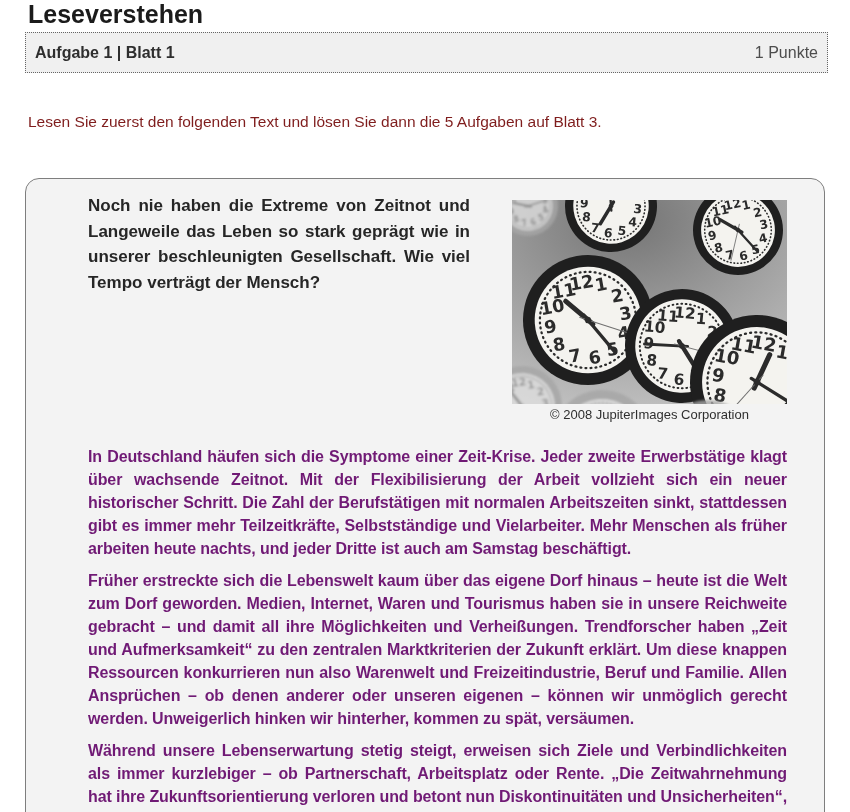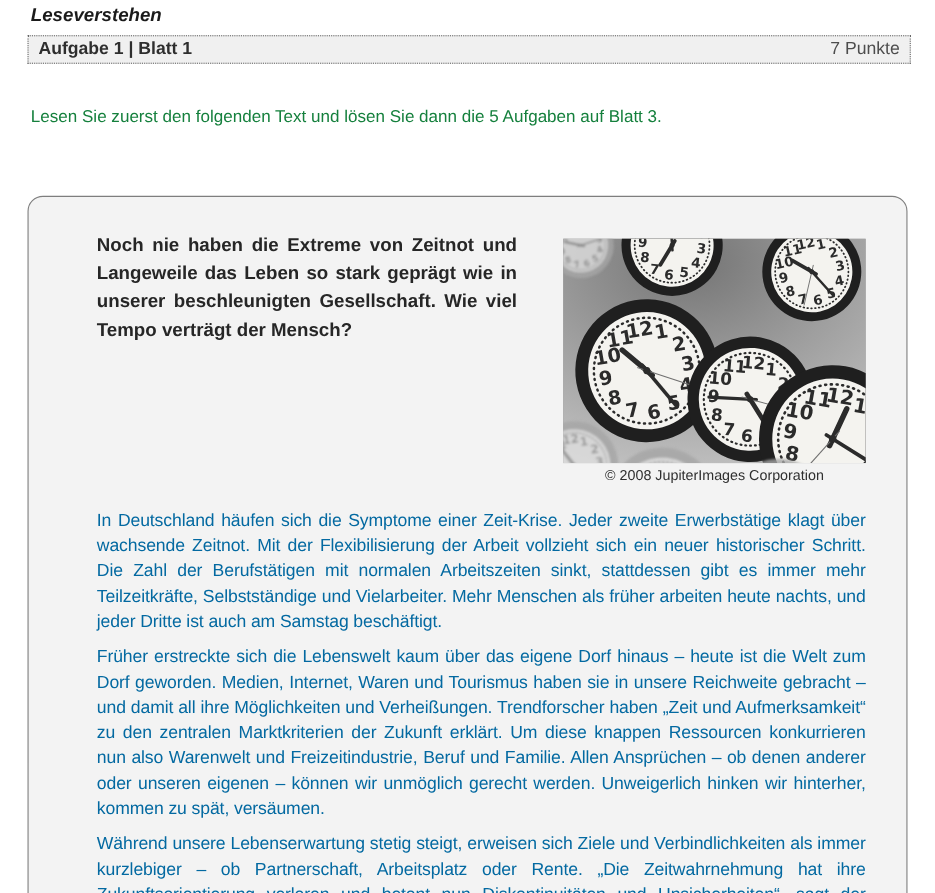--- a/index.html
+++ b/index.html
@@ -5,42 +5,41 @@
   * { margin: 0; padding: 0; box-sizing: border-box; }
   html, body {
     width: 850px; height: 812px;
     background: #ffffff;
     overflow: hidden;
     font-family: "Liberation Sans", "DejaVu Sans", sans-serif;
     position: relative;
   }
   .section-title {
     margin: 1px 0 0 28px;
-    font-size: 17px;
+    font-size: 25px;
     font-weight: bold;
     color: #1b1b1b;
     line-height: 26px;
-    font-style: italic;
   }
   .task-bar {
     margin: 5px 22px 0 25px;
-    height: 26px;
+    height: 41px;
     background: #f0f0f0;
     border: 1px dotted #666;
     display: flex;
     align-items: center;
     justify-content: space-between;
     padding: 0 9px;
   }
   .task-label { font-size: 16px; font-weight: bold; color: #2e2e2e; }
   .points-label { font-size: 16px; color: #4d4d4d; }
   .instruction {
     margin: 40px 0 0 28px;
     font-size: 15.5px;
-    color: #15803d;
+    color: #7f1d1d;
   }
   .article-card {
     position: absolute;
     left: 25px; top: 178px;
     width: 800px; height: 700px;
     background: #f3f3f3;
     border: 1.5px solid #7e7e7e;
     border-radius: 14px;
     padding: 0 37px 0 62px;
   }
@@ -49,21 +48,21 @@
   .article-title {
     padding-top: 26px;
     font-size: 35px;
     font-weight: bold;
     color: #1f1f1f;
     word-spacing: 5px;
     letter-spacing: 0.2px;
     line-height: 42px;
   }
   .article-lead {
-    margin-top: 31px;
+    margin-top: 14px;
     font-size: 17px;
     font-weight: bold;
     line-height: 25.5px;
     text-align: justify;
     color: #262626;
   }
   .photo-wrap {
     position: absolute;
     top: 7px; right: 0;
     width: 275px;
@@ -74,32 +73,33 @@
     text-align: center;
     font-size: 13px;
     color: #2f2f2f;
   }
   .article-body { margin-top: 16px; }
   .article-body p {
     font-size: 16px;
     line-height: 23px;
     letter-spacing: -0.1px;
     text-align: justify;
-    color: #0369a1;
+    color: #701a75;
     margin-bottom: 9px;
+    font-weight: bold;
   }
 </style>
 </head>
 <body>
 
 <h1 class="section-title">Leseverstehen</h1>
 
 <div class="task-bar">
   <span class="task-label">Aufgabe 1 | Blatt 1</span>
-  <span class="points-label">7 Punkte</span>
+  <span class="points-label">1 Punkte</span>
 </div>
 
 <p class="instruction">Lesen Sie zuerst den folgenden Text und lösen Sie dann die 5 Aufgaben auf Blatt 3.</p>
 
 <div class="article-card">
   <div class="article-header">
     <div class="header-text">
       <div class="article-lead">Noch nie haben die Extreme von Zeitnot und Langeweile das Leben so stark geprägt wie in unserer beschleunigten Gesellschaft. Wie viel Tempo verträgt der Mensch?</div>
     </div>
     <div class="photo-wrap">

